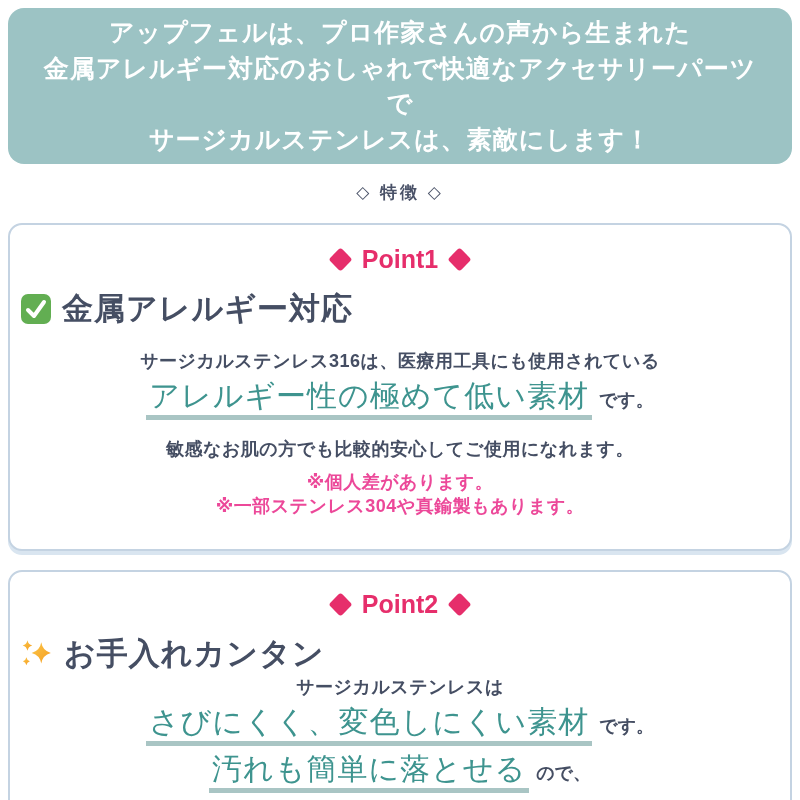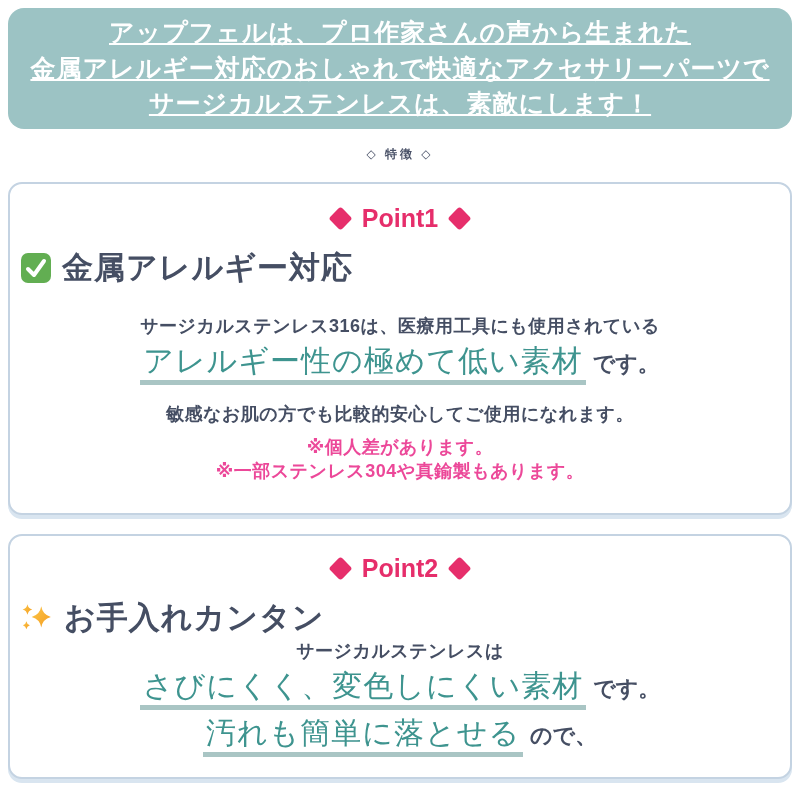--- a/index.html
+++ b/index.html
@@ -14,41 +14,40 @@
     background: #ffffff;
     overflow: hidden;
   }
   
   .banner {
     margin: 8px 8px 0 8px;
     background: #9cc3c4;
     border-radius: 16px;
     color: #ffffff;
     text-align: center;
-    padding: 7px 10px;
+    padding: 7px 23px;
     font-weight: bold;
     font-size: 25px;
     line-height: 1.42;
     letter-spacing: 1px;
-    text-decoration: underline;
   }
   
   .page-title {
     margin-top: 15px;
     text-align: center;
     color: #4a5268;
     font-size: 27px;
     font-weight: bold;
     letter-spacing: 2px;
   }
   .sub-title {
     margin-top: 17px;
     text-align: center;
     color: #4a5268;
-    font-size: 12px;
+    font-size: 17px;
     font-weight: bold;
     letter-spacing: 3px;
   }
   
   .card {
     margin: 19px 8px 0 8px;
     background: #ffffff;
     border: 2px solid #c4d3e2;
     border-radius: 14px;
     box-shadow: 0 4px 0 #d9e5f0;
@@ -83,36 +82,36 @@
     font-size: 31px;
     font-weight: bold;
     letter-spacing: 1px;
   }
   .body-line {
     color: #454e63;
     font-size: 18px;
     font-weight: bold;
     letter-spacing: 0.5px;
   }
-  .card-1 .intro-line { margin-top: 25px; }
+  .card-1 .intro-line { margin-top: 19px; }
   .card-2 .intro-line { margin-top: 0; }
   .highlight-row { margin-top: 5px; }
   .highlight {
     display: inline-block;
     color: #3e948f;
     font-size: 30px;
     font-weight: normal;
     letter-spacing: 1px;
     border-bottom: 5px solid #a9c5c4;
     padding: 0 3px 1px 3px;
     line-height: 1.2;
   }
   .suffix {
     color: #454e63;
-    font-size: 22px;
+    font-size: 18px;
     font-weight: bold;
     margin-left: 7px;
   }
   .note-line { margin-top: 17px; }
   .cautions {
     margin-top: 9px;
     color: #ec4899;
     font-size: 18px;
     font-weight: bold;
     line-height: 1.35;

